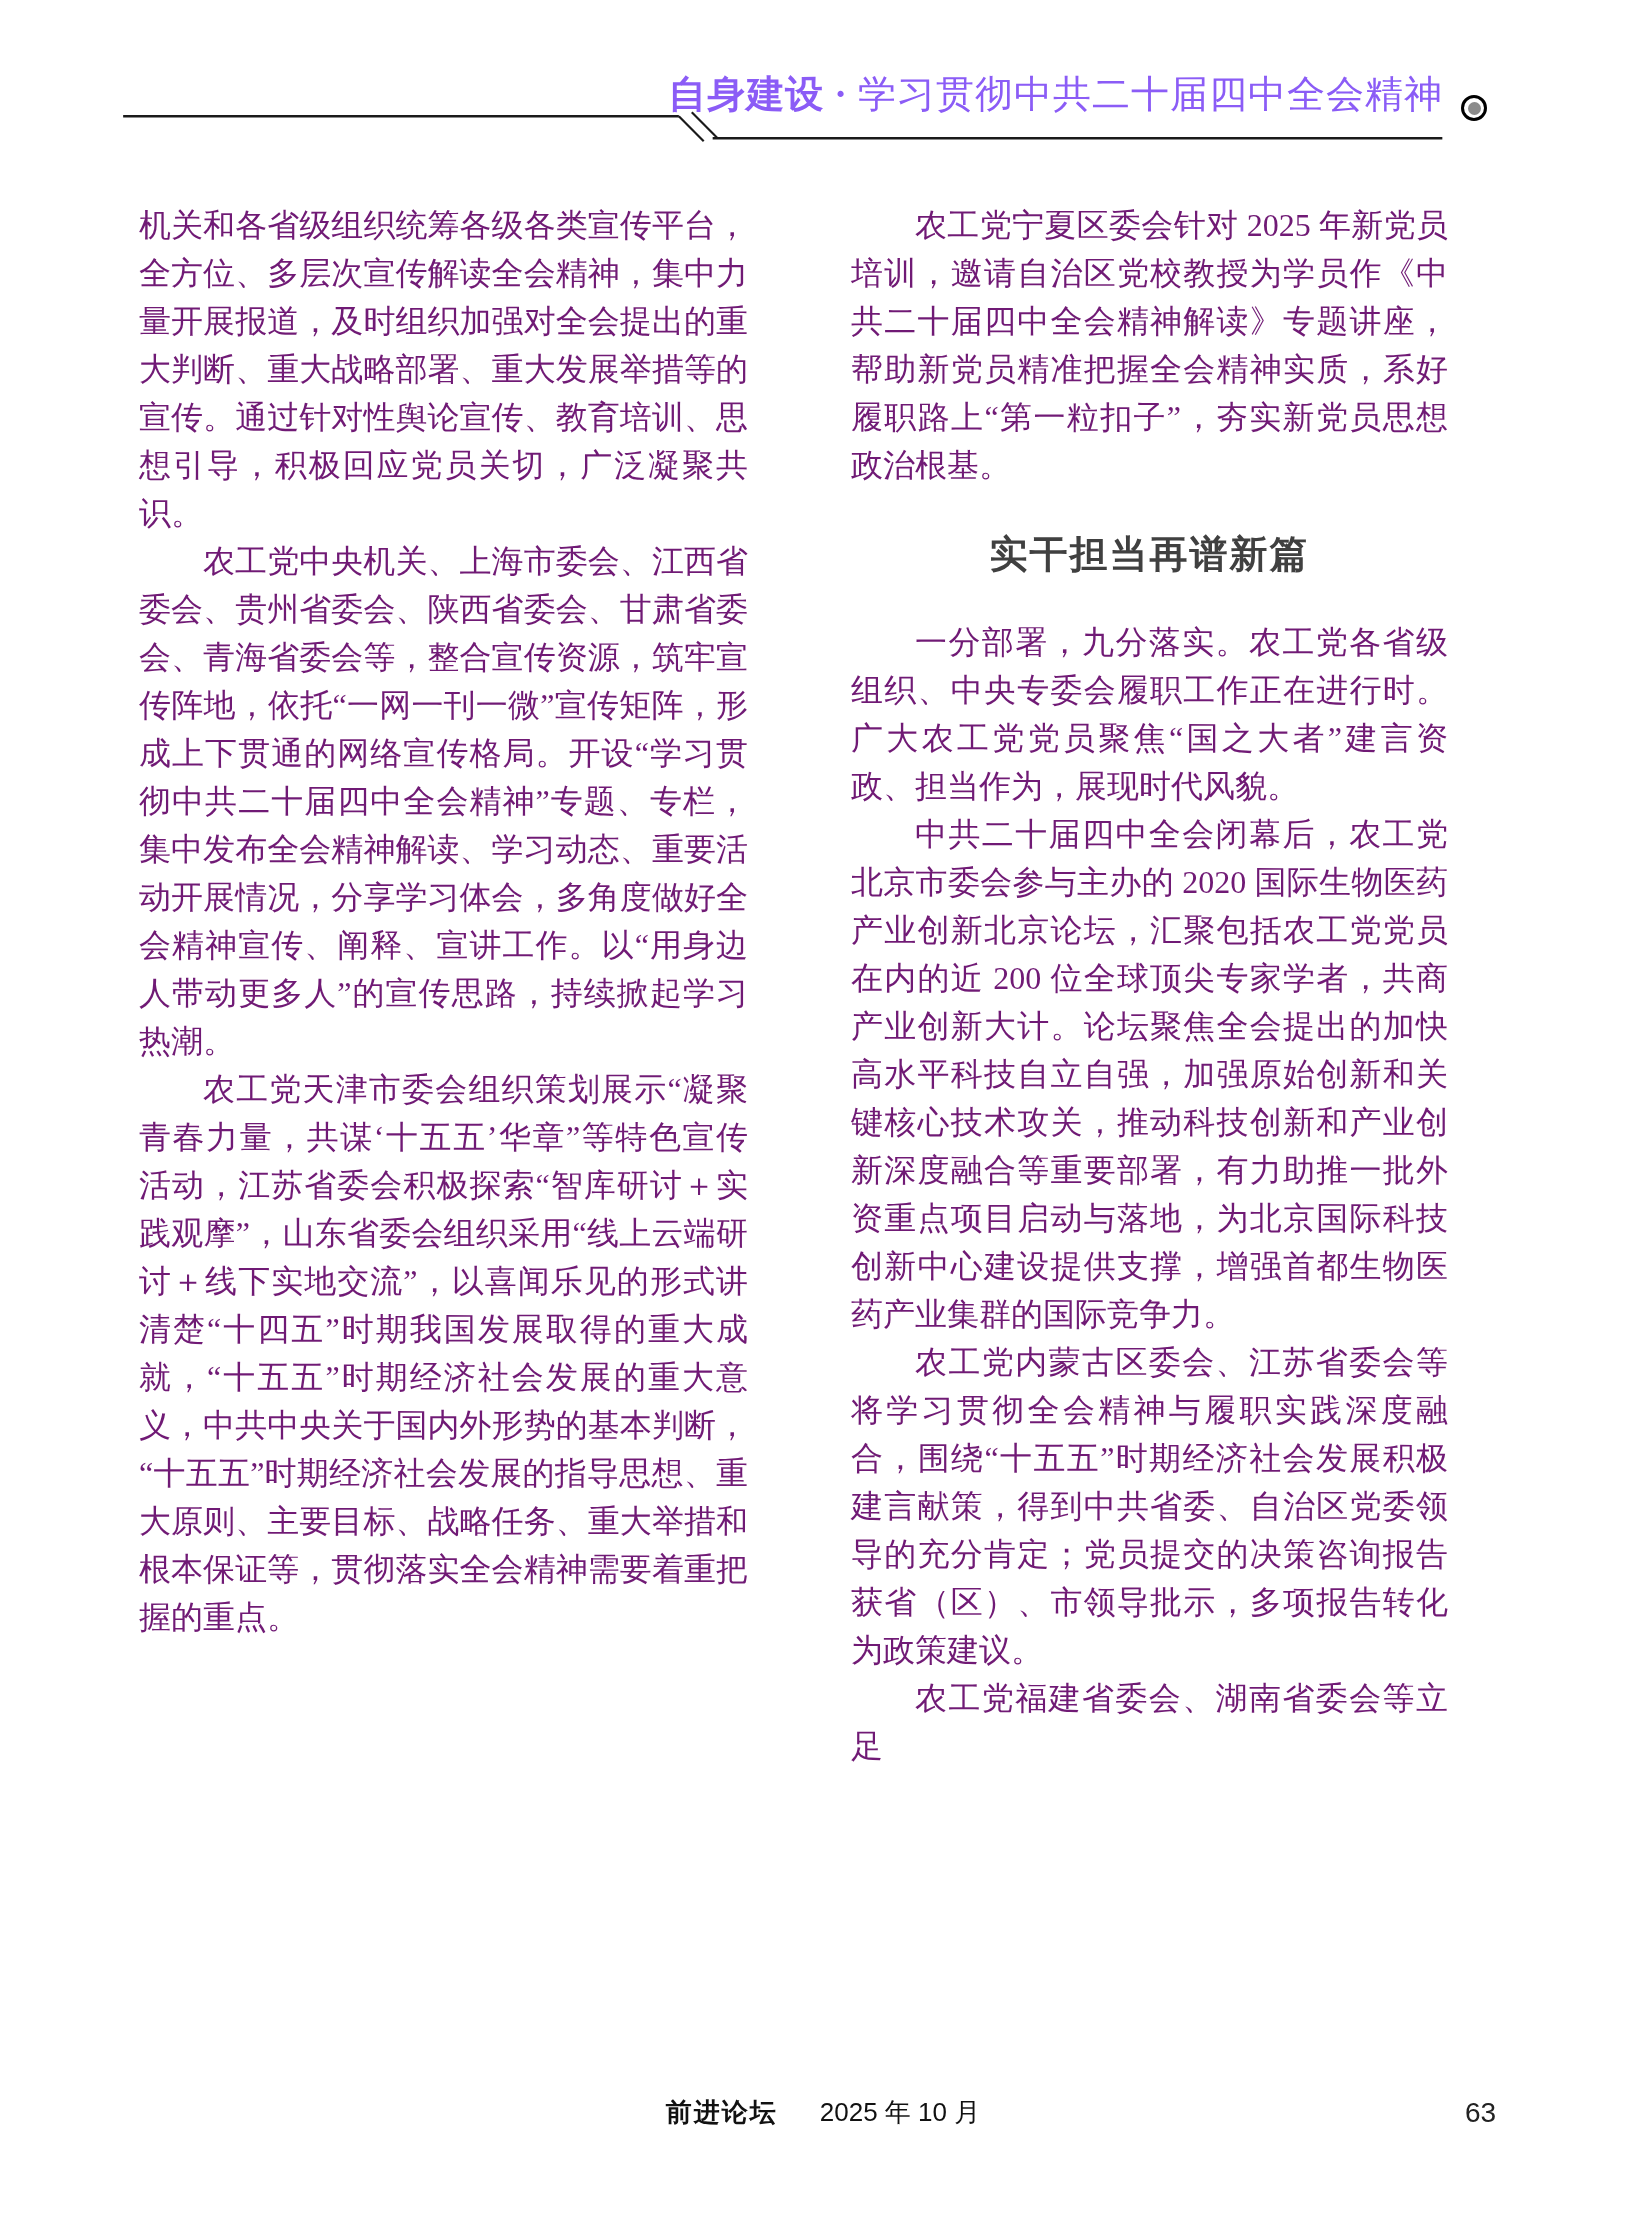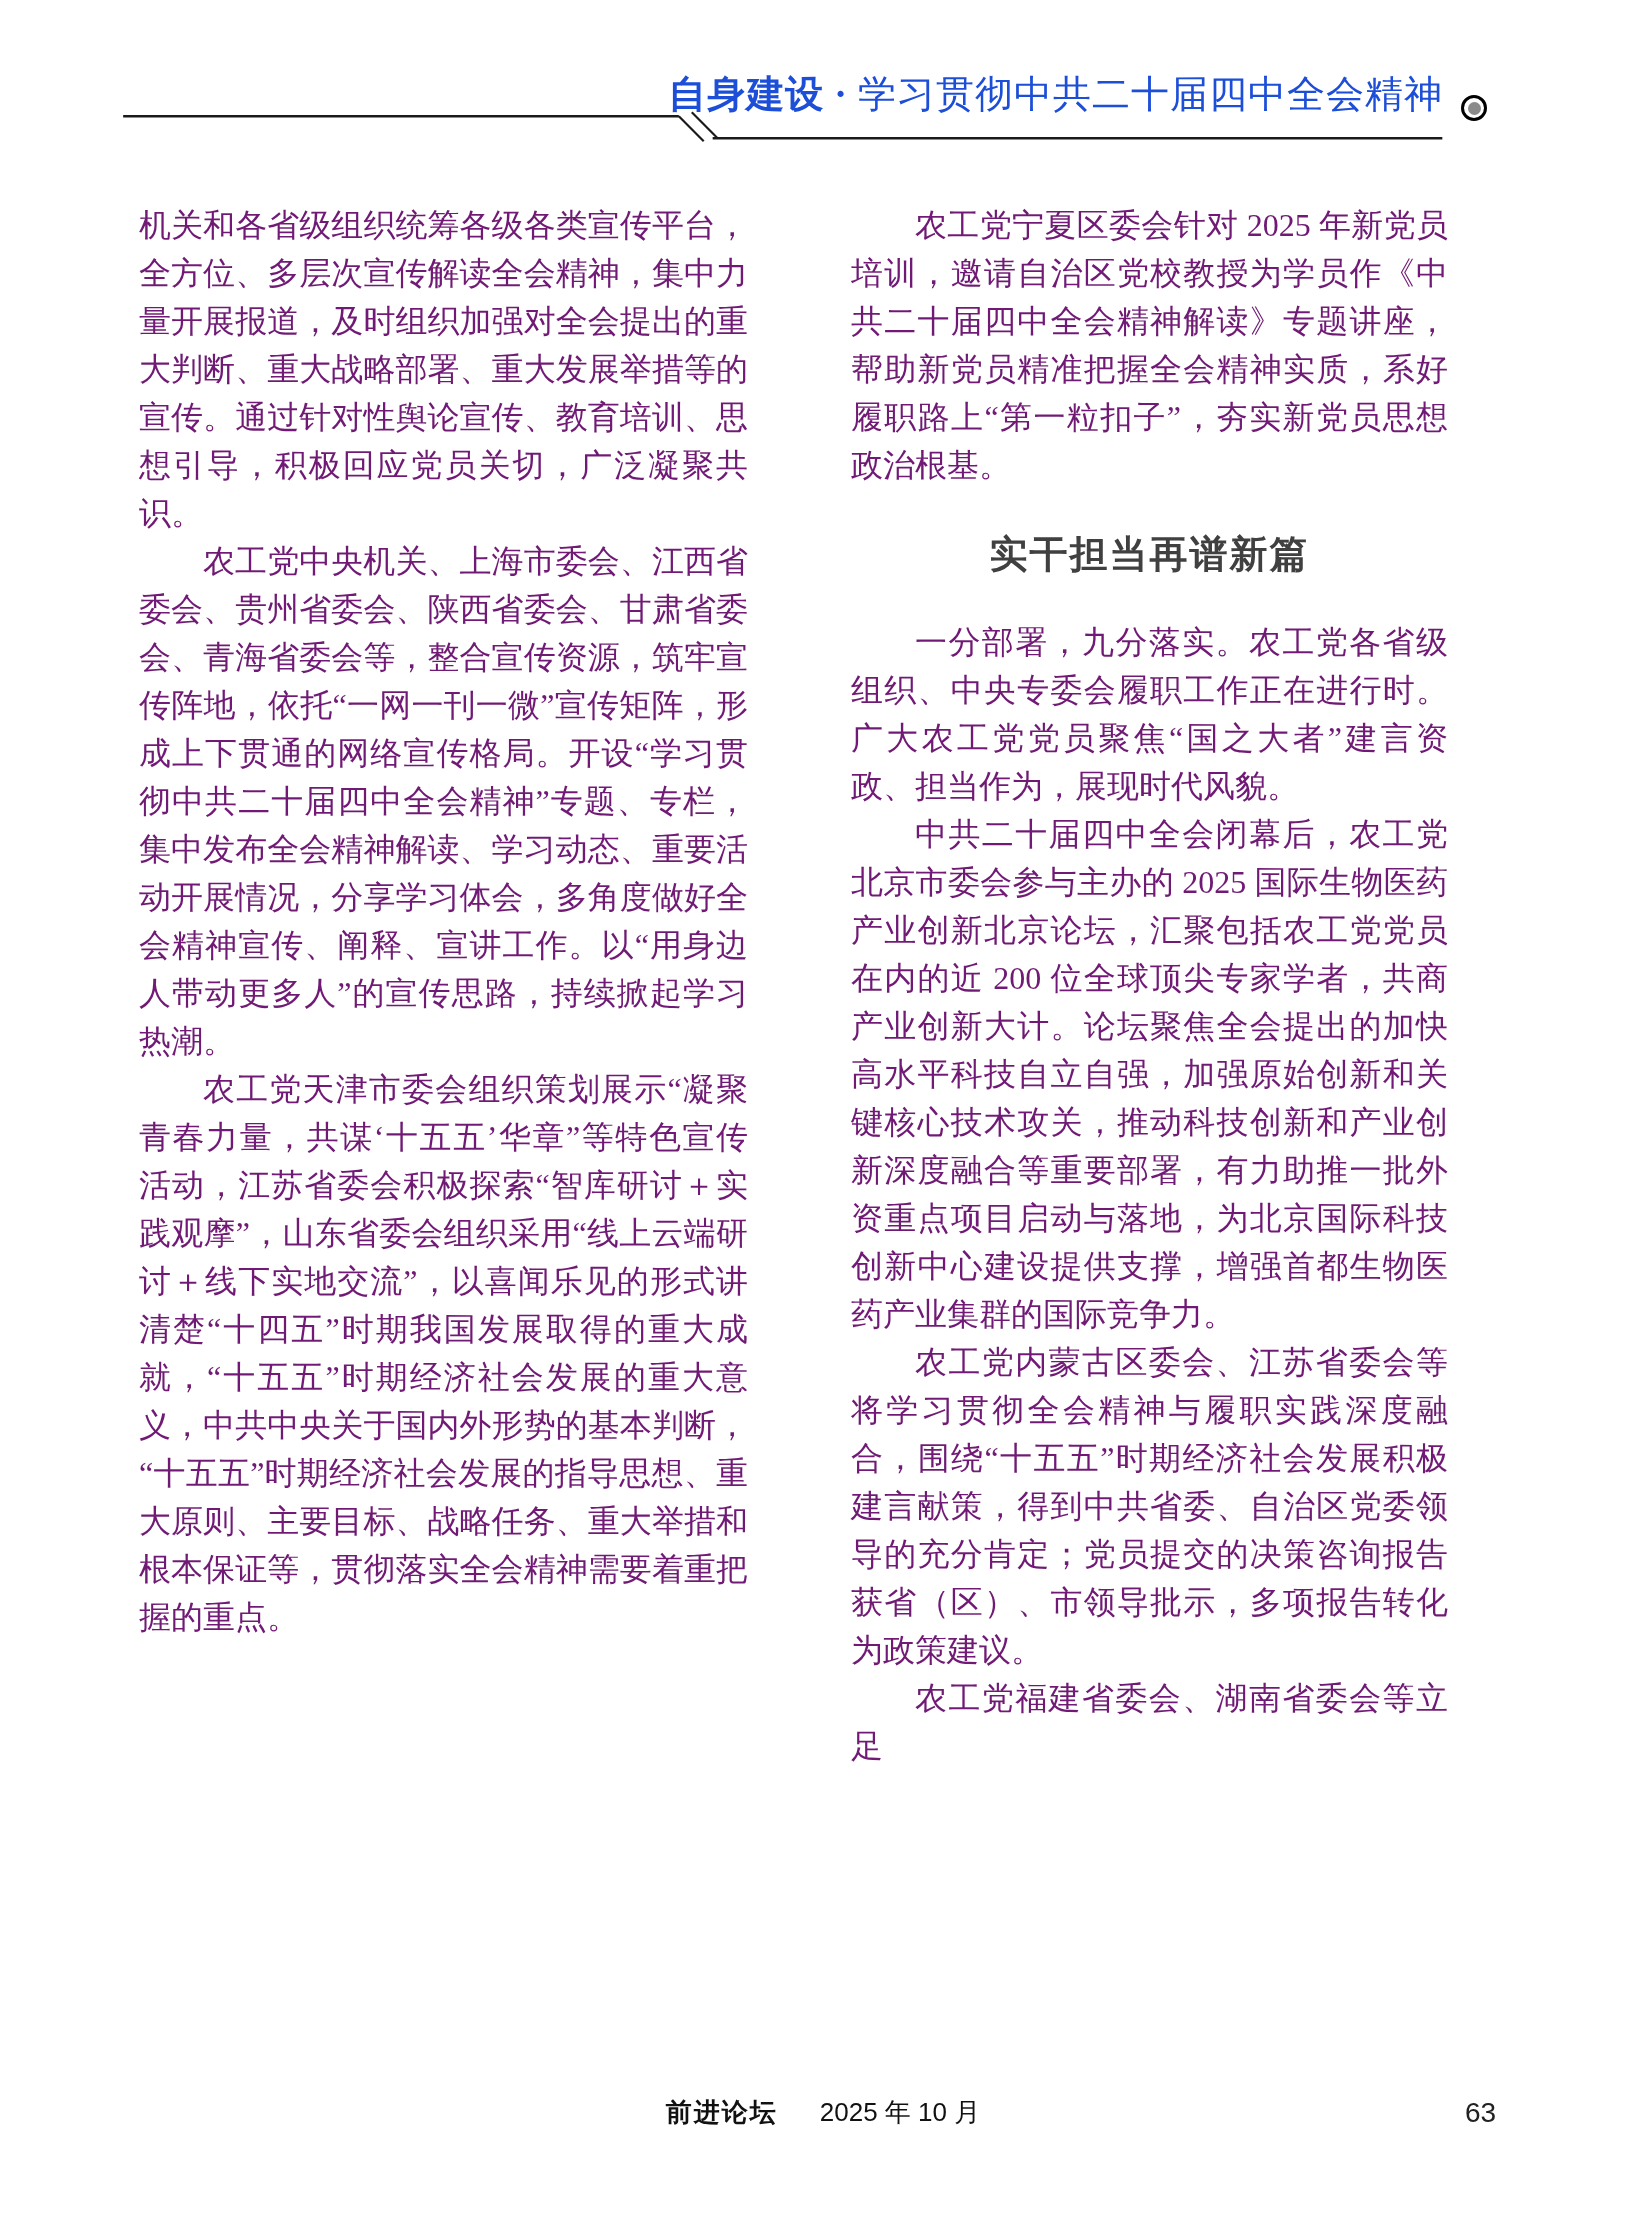--- a/index.html
+++ b/index.html
@@ -11,21 +11,21 @@
     overflow:hidden;
     font-family:"Liberation Serif","DejaVu Serif",serif;
     color:#101010;
   }
 
   
   .header-rule { position:absolute; top:0; left:0; pointer-events:none; }
   .header-title {
     position:absolute; top:70px; right:203px;
     font-size:38px; line-height:48px; white-space:nowrap;
-    letter-spacing:1px; color:#1d4ed8;
+    letter-spacing:1px; color:#8b5cf6;
   }
   .t-bold { font-weight:800; }
   .t-sep  { margin:0 10px; font-weight:700; }
   .t-sub  { font-weight:400; }
   .circle-outer {
     position:absolute; top:95px; left:1461px;
     width:26px; height:26px; border:3px solid #000; border-radius:50%;
     display:flex; align-items:center; justify-content:center;
     background:#fff; box-sizing:border-box;
   }
@@ -90,21 +90,21 @@
   <div class="col col-left">
     <p>机关和各省级组织统筹各级各类宣传平台，全方位、多层次宣传解读全会精神，集中力量开展报道，及时组织加强对全会提出的重大判断、重大战略部署、重大发展举措等的宣传。通过针对性舆论宣传、教育培训、思想引导，积极回应党员关切，广泛凝聚共识。</p>
     <p class="indent">农工党中央机关、上海市委会、江西省委会、贵州省委会、陕西省委会、甘肃省委会、青海省委会等，整合宣传资源，筑牢宣传阵地，依托“一网一刊一微”宣传矩阵，形成上下贯通的网络宣传格局。开设“学习贯彻中共二十届四中全会精神”专题、专栏，集中发布全会精神解读、学习动态、重要活动开展情况，分享学习体会，多角度做好全会精神宣传、阐释、宣讲工作。以“用身边人带动更多人”的宣传思路，持续掀起学习热潮。</p>
     <p class="indent">农工党天津市委会组织策划展示“凝聚青春力量，共谋‘十五五’华章”等特色宣传活动，江苏省委会积极探索“智库研讨＋实践观摩”，山东省委会组织采用“线上云端研讨＋线下实地交流”，以喜闻乐见的形式讲清楚“十四五”时期我国发展取得的重大成就，“十五五”时期经济社会发展的重大意义，中共中央关于国内外形势的基本判断，“十五五”时期经济社会发展的指导思想、重大原则、主要目标、战略任务、重大举措和根本保证等，贯彻落实全会精神需要着重把握的重点。</p>
   </div>
 
   <div class="col col-right">
     <p class="indent">农工党宁夏区委会针对 2025 年新党员培训，邀请自治区党校教授为学员作《中共二十届四中全会精神解读》专题讲座，帮助新党员精准把握全会精神实质，系好履职路上“第一粒扣子”，夯实新党员思想政治根基。</p>
     <h2 class="section-heading">实干担当再谱新篇</h2>
     <p class="indent">一分部署，九分落实。农工党各省级组织、中央专委会履职工作正在进行时。广大农工党党员聚焦“国之大者”建言资政、担当作为，展现时代风貌。</p>
-    <p class="indent">中共二十届四中全会闭幕后，农工党北京市委会参与主办的 2025 国际生物医药产业创新北京论坛，汇聚包括农工党党员在内的近 200 位全球顶尖专家学者，共商产业创新大计。论坛聚焦全会提出的加快高水平科技自立自强，加强原始创新和关键核心技术攻关，推动科技创新和产业创新深度融合等重要部署，有力助推一批外资重点项目启动与落地，为北京国际科技创新中心建设提供支撑，增强首都生物医药产业集群的国际竞争力。</p>
+    <p class="indent">中共二十届四中全会闭幕后，农工党北京市委会参与主办的 2020 国际生物医药产业创新北京论坛，汇聚包括农工党党员在内的近 200 位全球顶尖专家学者，共商产业创新大计。论坛聚焦全会提出的加快高水平科技自立自强，加强原始创新和关键核心技术攻关，推动科技创新和产业创新深度融合等重要部署，有力助推一批外资重点项目启动与落地，为北京国际科技创新中心建设提供支撑，增强首都生物医药产业集群的国际竞争力。</p>
     <p class="indent">农工党内蒙古区委会、江苏省委会等将学习贯彻全会精神与履职实践深度融合，围绕“十五五”时期经济社会发展积极建言献策，得到中共省委、自治区党委领导的充分肯定；党员提交的决策咨询报告获省（区）、市领导批示，多项报告转化为政策建议。</p>
     <p class="indent">农工党福建省委会、湖南省委会等立足</p>
   </div>
 
   <div class="footer">
     <span class="journal">前进论坛</span><span class="issue">2025 年 10 月</span>
   </div>
   <div class="page-number">63</div>
 
 </div>

